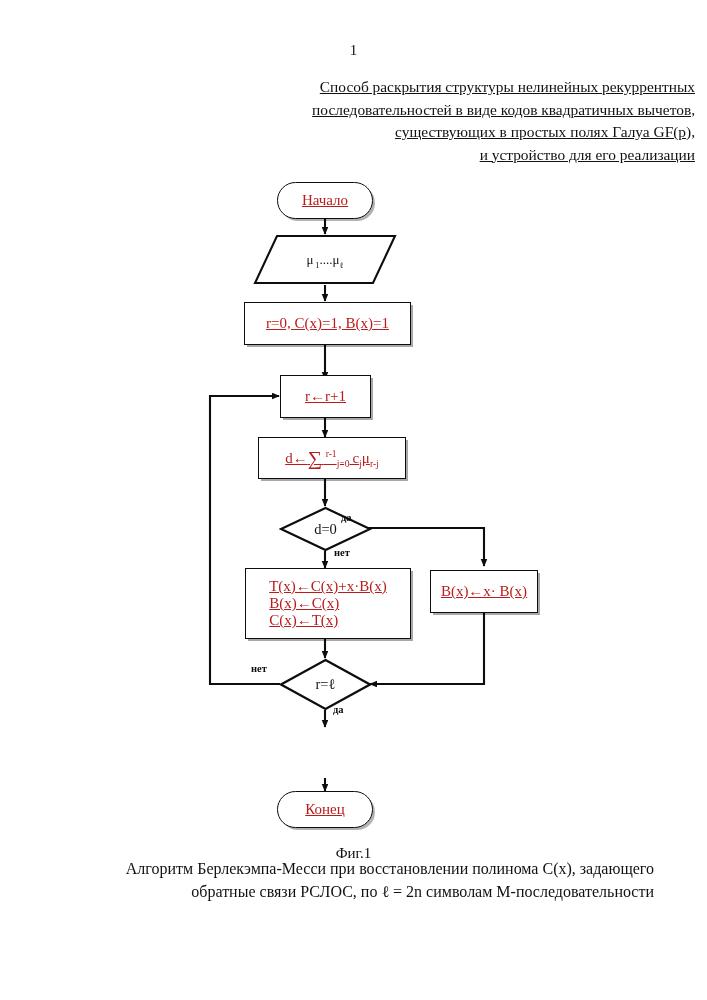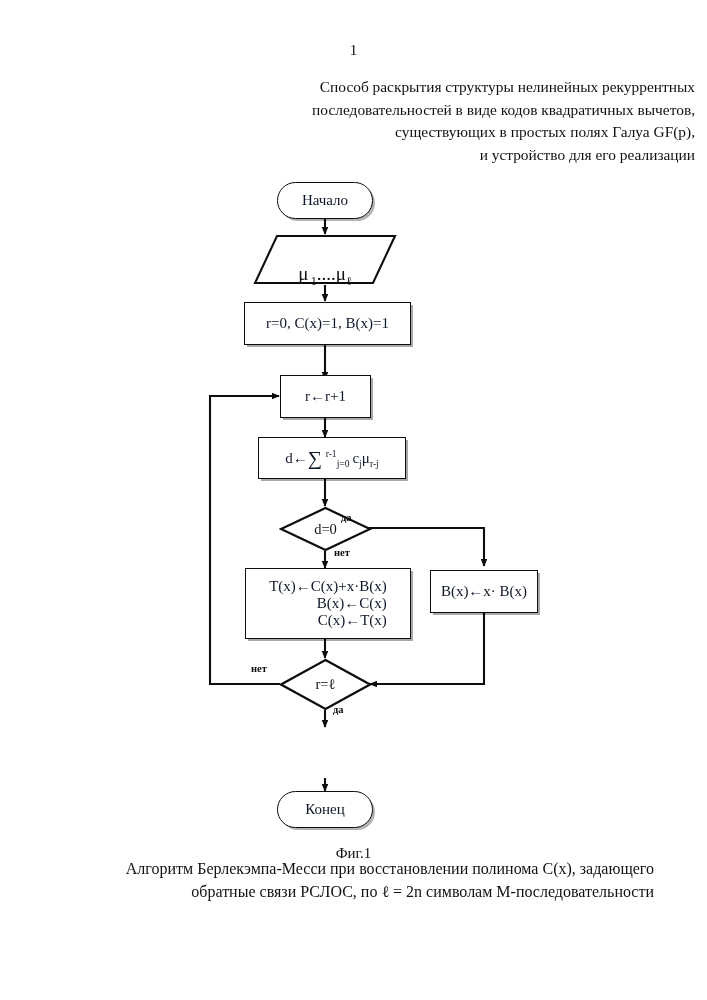--- a/index.html
+++ b/index.html
@@ -33,64 +33,66 @@
     letter-spacing: .2px;
   }
   .doc-title {
     position: absolute;
     top: 76px;
     left: 103px;
     width: 592px;
     text-align: right;
     font-size: 15.4px;
     line-height: 22.5px;
+    text-decoration: underline;
   }
   .doc-title div { white-space: nowrap; }
 
   
   .flow {
     position: absolute;
     left: 0;
     top: 0;
     width: 707px;
     height: 1000px;
   }
   .flow svg { position: absolute; left: 0; top: 0; }
 
   .node {
     position: absolute;
     box-sizing: border-box;
     display: flex;
     align-items: center;
     justify-content: center;
-    text-align: right;
+    text-align: left;
     font-size: 15px;
     line-height: 17px;
-    color: #0f172a;
+    color: #b91c1c;
     background: #ffffff;
     z-index: 3;
+    text-decoration: underline;
   }
   .rect {
     border: 1.6px solid #0d0d0d;
     box-shadow: 2.5px 2.5px 0 -0.5px rgba(0,0,0,.34);
   }
   .terminator {
     border: 1.9px solid #0d0d0d;
     border-radius: 999px;
     box-shadow: 2.5px 2.5px 0 -0.5px rgba(0,0,0,.30);
   }
   .para-wrap { position: absolute; z-index: 3; }
   .para-wrap svg { position: absolute; left: 0; top: 0; }
   .para-label {
     position: absolute;
     inset: 0;
     display: flex;
-    align-items: flex-end;
+    align-items: center;
     justify-content: center;
-    font-size: 19px;
+    font-size: 13px;
   }
   .dia-wrap { position: absolute; z-index: 3; }
   .dia-wrap svg { position: absolute; left: 0; top: 0; }
   .dia-label {
     position: absolute;
     inset: 0;
     display: flex;
     align-items: center;
     justify-content: center;
     font-size: 14.5px;

